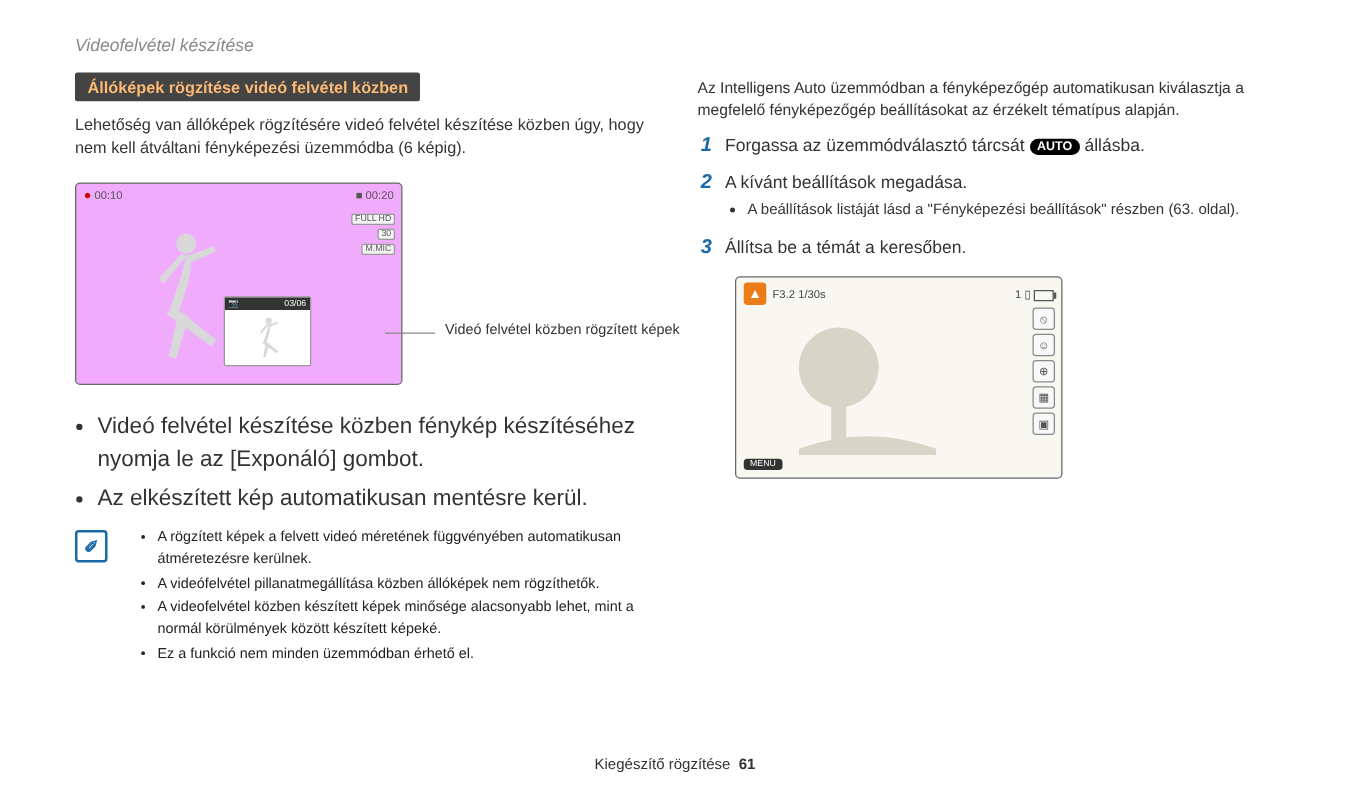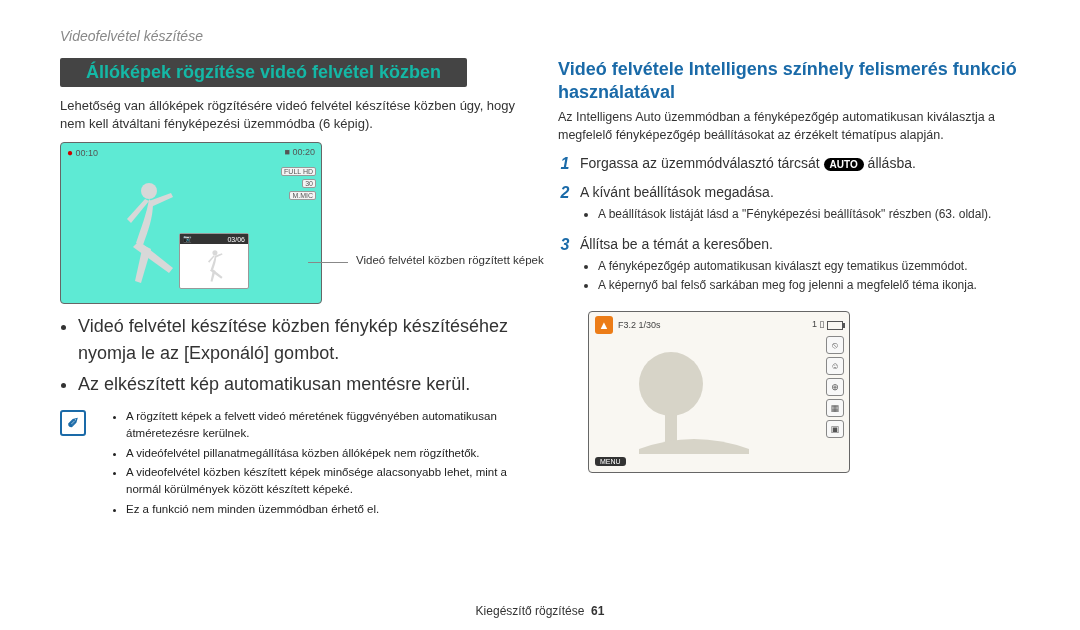--- a/index.html
+++ b/index.html
@@ -25,41 +25,41 @@
   .cols {
     display: flex;
     gap: 36px;
   }
   .col {
     flex: 1;
     min-width: 0;
   }
   .badge-heading {
     background: #444;
-    color: #14b8a6;
+    color: #fdba74;
     display: inline-block;
-    padding: 4px 26px;
-    font-size: 18px;
+    padding: 4px 10px;
+    font-size: 13px;
     font-weight: bold;
     border-radius: 2px;
     margin-bottom: 6px;
   }
   .para {
     font-size: 13px;
     line-height: 1.4;
     margin: 4px 0;
   }
   .screen1 {
     border: 1px solid #666;
     border-radius: 4px;
     height: 160px;
     width: 260px;
-    margin: 9px 0;
+    margin: 19px 0;
     position: relative;
-    background: #5eead4;
+    background: #f0abfc;
     overflow: hidden;
   }
   .rec-dot { color: #c00; font-size: 10px;}
   .s1-topbar {
     display: flex;
     justify-content: space-between;
     font-size: 9px;
     padding: 4px 6px;
     color: #555;
   }
@@ -345,21 +345,20 @@
         <ul>
           <li>A rögzített képek a felvett videó méretének függvényében automatikusan átméretezésre kerülnek.</li>
           <li>A videófelvétel pillanatmegállítása közben állóképek nem rögzíthetők.</li>
           <li>A videofelvétel közben készített képek minősége alacsonyabb lehet, mint a normál körülmények között készített képeké.</li>
           <li>Ez a funkció nem minden üzemmódban érhető el.</li>
         </ul>
       </div>
     </div>
 
     <div class="col">
-      <div class="right-heading">Videó felvétele Intelligens színhely felismerés funkció használatával</div>
       <div class="para" style="font-size:12.5px;">Az Intelligens Auto üzemmódban a fényképezőgép automatikusan kiválasztja a megfelelő fényképezőgép beállításokat az érzékelt tématípus alapján.</div>
 
       <div class="step">
         <div class="step-num">1</div>
         <div class="step-body">
           <span>Forgassa az üzemmódválasztó tárcsát </span>
           <span class="auto-pill">AUTO</span>
           <span> állásba.</span>
         </div>
       </div>
@@ -371,24 +370,20 @@
           <ul class="step-sub">
             <li>A beállítások listáját lásd a "Fényképezési beállítások" részben (63. oldal).</li>
           </ul>
         </div>
       </div>
 
       <div class="step">
         <div class="step-num">3</div>
         <div class="step-body">
           <span>Állítsa be a témát a keresőben.</span>
-          <ul class="step-sub">
-            <li>A fényképezőgép automatikusan kiválaszt egy tematikus üzemmódot.</li>
-            <li>A képernyő bal felső sarkában meg fog jelenni a megfelelő téma ikonja.</li>
-          </ul>
         </div>
       </div>
 
       <div class="screen2">
         <div class="s2-topbar">
           <span style="display:flex;align-items:center;">
             <span class="s2-tl-icon">▲</span>
             <span>F3.2 1/30s</span>
           </span>
           <span>

